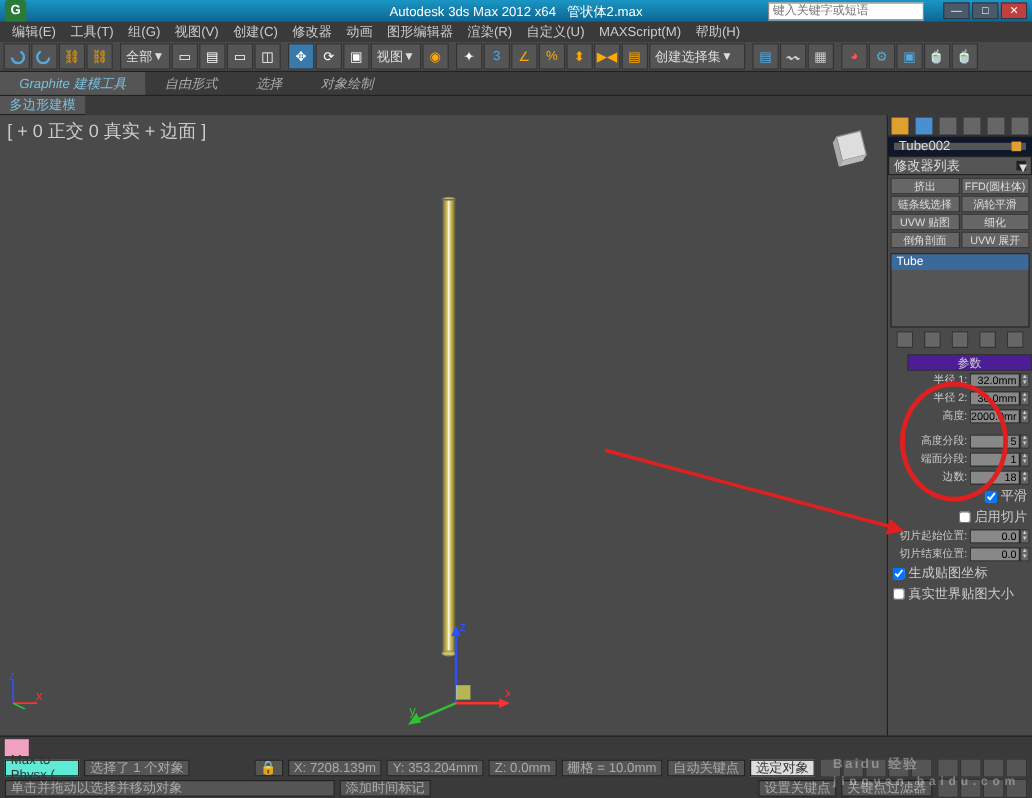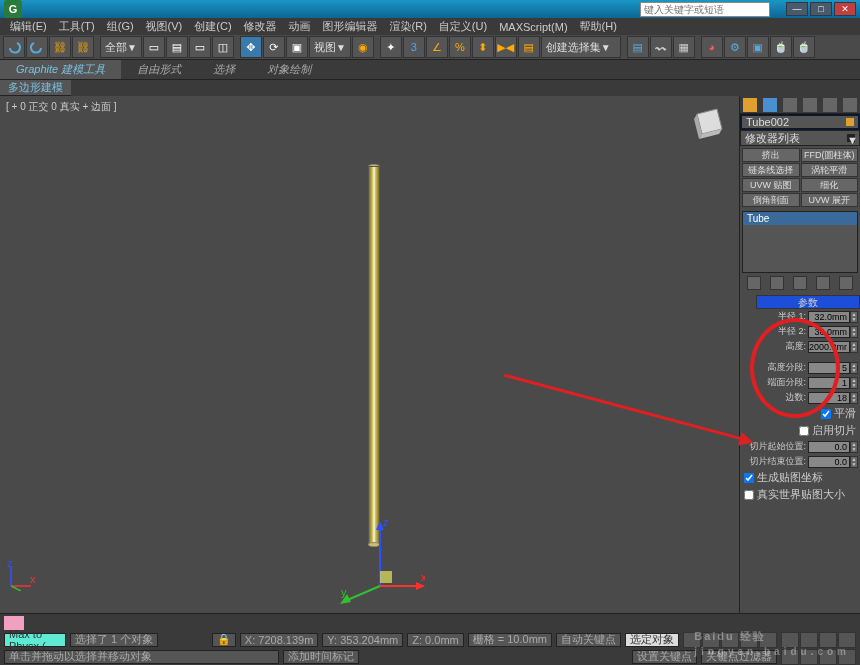--- a/index.html
+++ b/index.html
@@ -24,49 +24,49 @@
 .tdrop { height: 22px; background: #555; border: 1px solid #333; color: #ddd; display: flex; align-items: center; padding: 0 4px; font-size: 10px; }
 
 .ribbon-tabs { height: 20px; background: #3a3a3a; display: flex; align-items: center; color: #aaa; font-size: 11px; border-bottom: 1px solid #222; }
 .ribbon-tab { padding: 2px 16px; font-style: italic; }
 .ribbon-tab.active { background: #555; color: #7ac0e0; }
 .subtab { height: 16px; background: #444; color: #ccc; padding: 1px 8px; font-size: 11px; border-bottom: 1px solid #222; display: flex; align-items: center; }
 .subtab.active { background: #555; color: #7ac0e0; width: fit-content; }
 
 .content { display: flex; height: 523px; position: relative; }
 .viewport { flex: 1; background: #4a4a4a; position: relative; border-right: 1px solid #222; }
-.vp-label { position: absolute; top: 4px; left: 6px; color: #ccc; font-size: 10px; }
+.vp-label { position: absolute; top: 4px; left: 6px; color: #ccc; font-size: 15px; }
 .viewcube { position: absolute; top: 8px; right: 12px; width: 40px; height: 40px; }
 .tube-shape { position: absolute; left: 368px; top: 70px; width: 12px; height: 380px; background: linear-gradient(90deg, #7a7020, #e0d070 40%, #fff 50%, #e0d070 60%, #7a7020); border: 1px solid #555; }
 .tube-cap { position: absolute; left: 368px; width: 12px; height: 5px; background: #d0c060; border-radius: 50%; border: 1px solid #888; }
 .gizmo { position: absolute; left: 335px; top: 420px; width: 90px; height: 90px; }
 .axis-gizmo { position: absolute; left: 6px; bottom: 28px; width: 30px; height: 30px; }
 
 .red-arrow { position: absolute; left: 500px; top: 310px; width: 250px; height: 3px; background: #e02020; transform: rotate(15deg); }
 .red-arrow::after { content: ''; position: absolute; right: -8px; top: -5px; border-left: 14px solid #e02020; border-top: 7px solid transparent; border-bottom: 7px solid transparent; }
 
 .timeline { position: absolute; bottom: 54px; left: 0; right: 0; height: 14px; background: #3a3a3a; border-top: 1px solid #222; display: flex; align-items: center; }
 .timeline .scrub { width: 70px; height: 10px; background: #666; margin-left: 4px; }
 .timeline .range { color: #aaa; font-size: 10px; margin-left: 6px; }
 
 .sidepanel { width: 120px; background: #4a4a4a; display: flex; flex-direction: column; }
 .sp-icons { height: 18px; background: #3a3a3a; display: flex; justify-content: space-around; align-items: center; border-bottom: 1px solid #222; }
 .sp-icons div { width: 14px; height: 14px; background: #666; }
-.sp-name { height: 16px; background: #555; color: #ddd; font-size: 10px; padding: 1px 4px; border: 2px solid #0f172a; display: flex; align-items: center; }
+.sp-name { height: 16px; background: #555; color: #ddd; font-size: 10px; padding: 1px 4px; border: 5px solid #0f172a; display: flex; align-items: center; }
 .sp-name .sq { width: 8px; height: 8px; background: #e0a030; margin-left: auto; }
 .sp-drop { height: 16px; background: #555; color: #ddd; font-size: 10px; padding: 1px 4px; border: 1px solid #222; display: flex; align-items: center; }
 .sp-drop .sq { width: 8px; height: 8px; background: #222; margin-left: auto; }
 .btn-grid { display: grid; grid-template-columns: 1fr 1fr; gap: 1px; padding: 2px; }
 .btn-grid button { height: 14px; background: #666; border: 1px solid #333; color: #ddd; font-size: 9px; }
 .stack-list { height: 62px; background: #555; border: 1px solid #222; margin: 2px; }
 .stack-item { background: #3a6a9a; color: #fff; font-size: 10px; padding: 1px 4px; }
 .stack-tools { height: 16px; display: flex; justify-content: space-around; align-items: center; padding: 0 2px; }
 .stack-tools div { width: 14px; height: 14px; background: #666; border: 1px solid #333; }
 .rollout { margin-top: 4px; }
-.rollout-head { height: 14px; background: #1d4ed8; color: #ccc; font-size: 10px; text-align: center; border: 1px solid #333; margin-left: 16px; }
+.rollout-head { height: 14px; background: #4c1d95; color: #ccc; font-size: 10px; text-align: center; border: 1px solid #333; margin-left: 16px; }
 .param-row { display: flex; align-items: center; justify-content: flex-end; padding: 1px 2px; gap: 2px; }
 .param-row label { color: #ccc; font-size: 9px; }
 .spinner { display: flex; align-items: center; }
 .spinner input { width: 42px; height: 12px; background: #888; border: 1px solid #222; color: #000; font-size: 9px; text-align: right; padding-right: 2px; }
 .spinner .arrows { width: 8px; height: 12px; background: #666; border: 1px solid #333; display: flex; flex-direction: column; }
 .spinner .arrows div { flex: 1; font-size: 5px; color: #ccc; text-align: center; line-height: 5px; }
 .checkbox-row { display: flex; align-items: center; gap: 3px; padding: 1px 4px; color: #ccc; font-size: 9px; }
 .checkbox-row input { width: 10px; height: 10px; }
 
 .red-circle { position: absolute; right: 20px; top: 318px; width: 90px; height: 100px; border: 4px solid #e02020; border-radius: 50%; pointer-events: none; z-index: 10; }
@@ -79,20 +79,21 @@
 .nav-btns div { width: 18px; height: 16px; background: #555; border: 1px solid #333; }
 
 .watermark { position: absolute; right: 10px; bottom: 8px; color: rgba(255,255,255,0.35); font-size: 22px; font-weight: bold; letter-spacing: 2px; pointer-events: none; }
 .watermark .sub { font-size: 10px; display: block; letter-spacing: 4px; }
 </style>
 </head>
 <body>
 
 <div class="titlebar">
   <div class="app-icon">G</div>
+  <span class="titlebar-text"><span>Autodesk 3ds Max 2012 x64</span> &nbsp; <span>管状体2.max</span></span>
   <div class="search-box">
     <input placeholder="键入关键字或短语" style="">
   </div>
   <div class="win-controls">
     <div class="win-btn">—</div>
     <div class="win-btn">□</div>
     <div class="win-btn close">✕</div>
   </div>
 </div>
 

